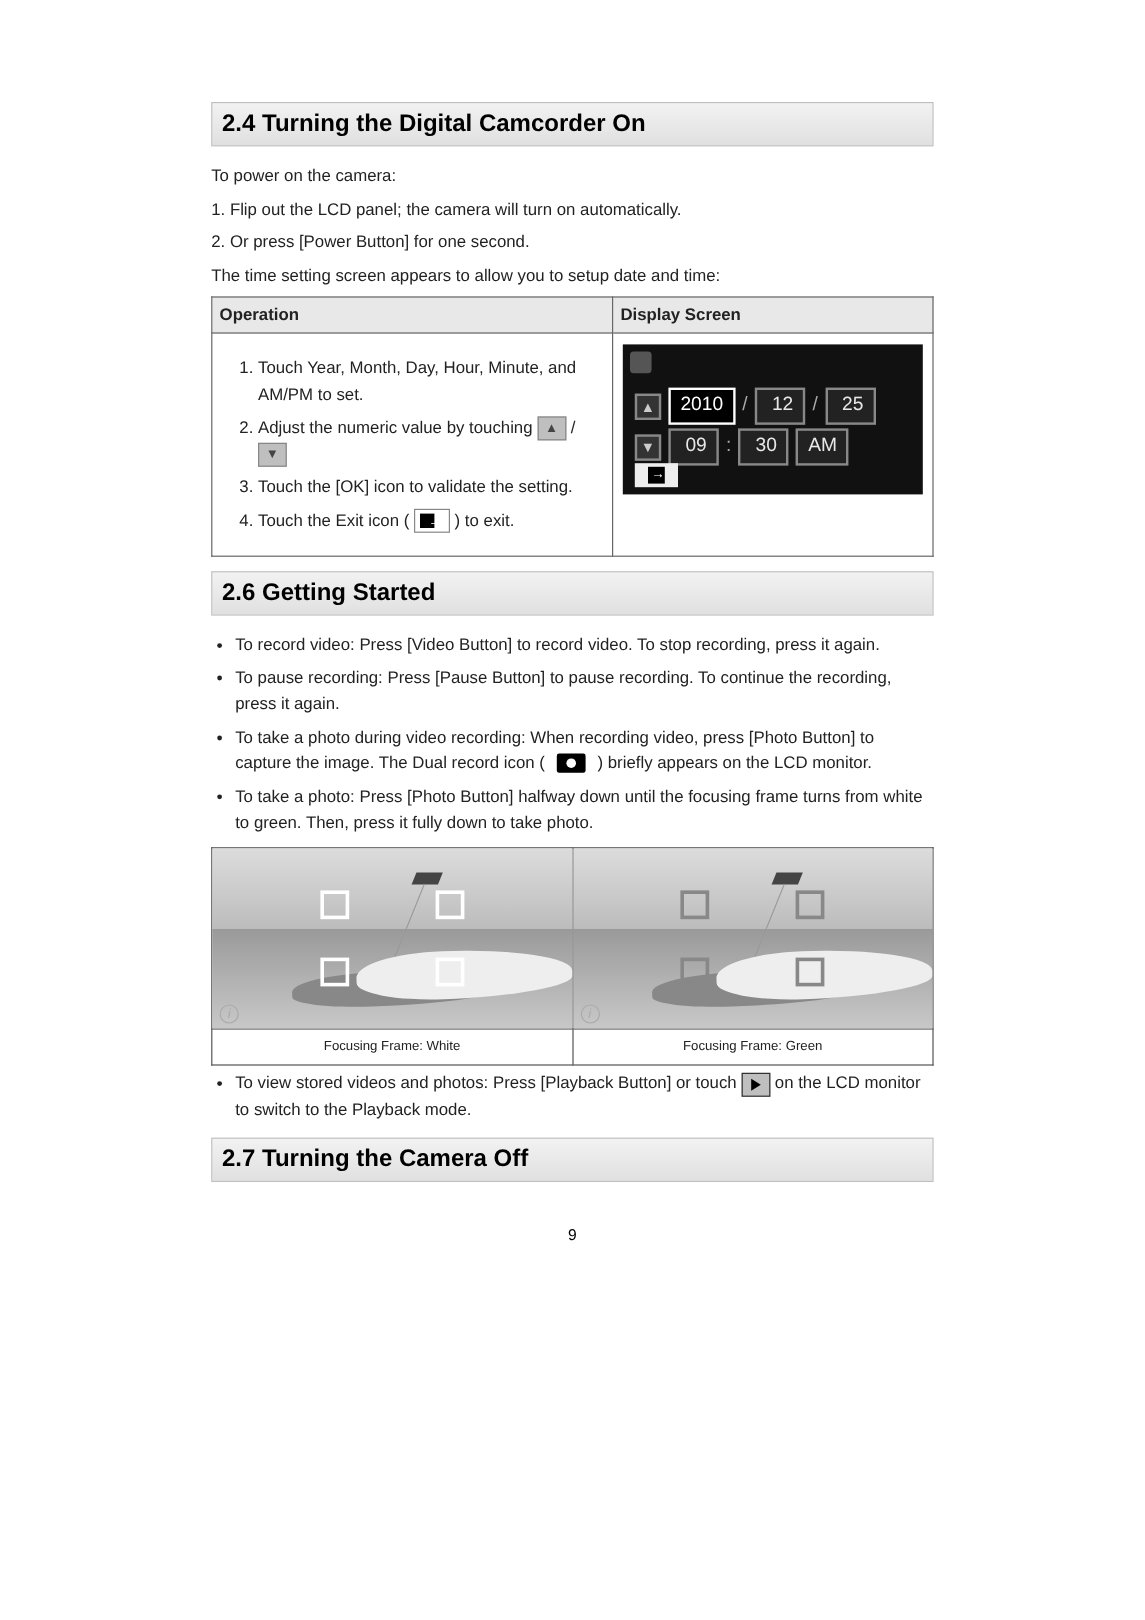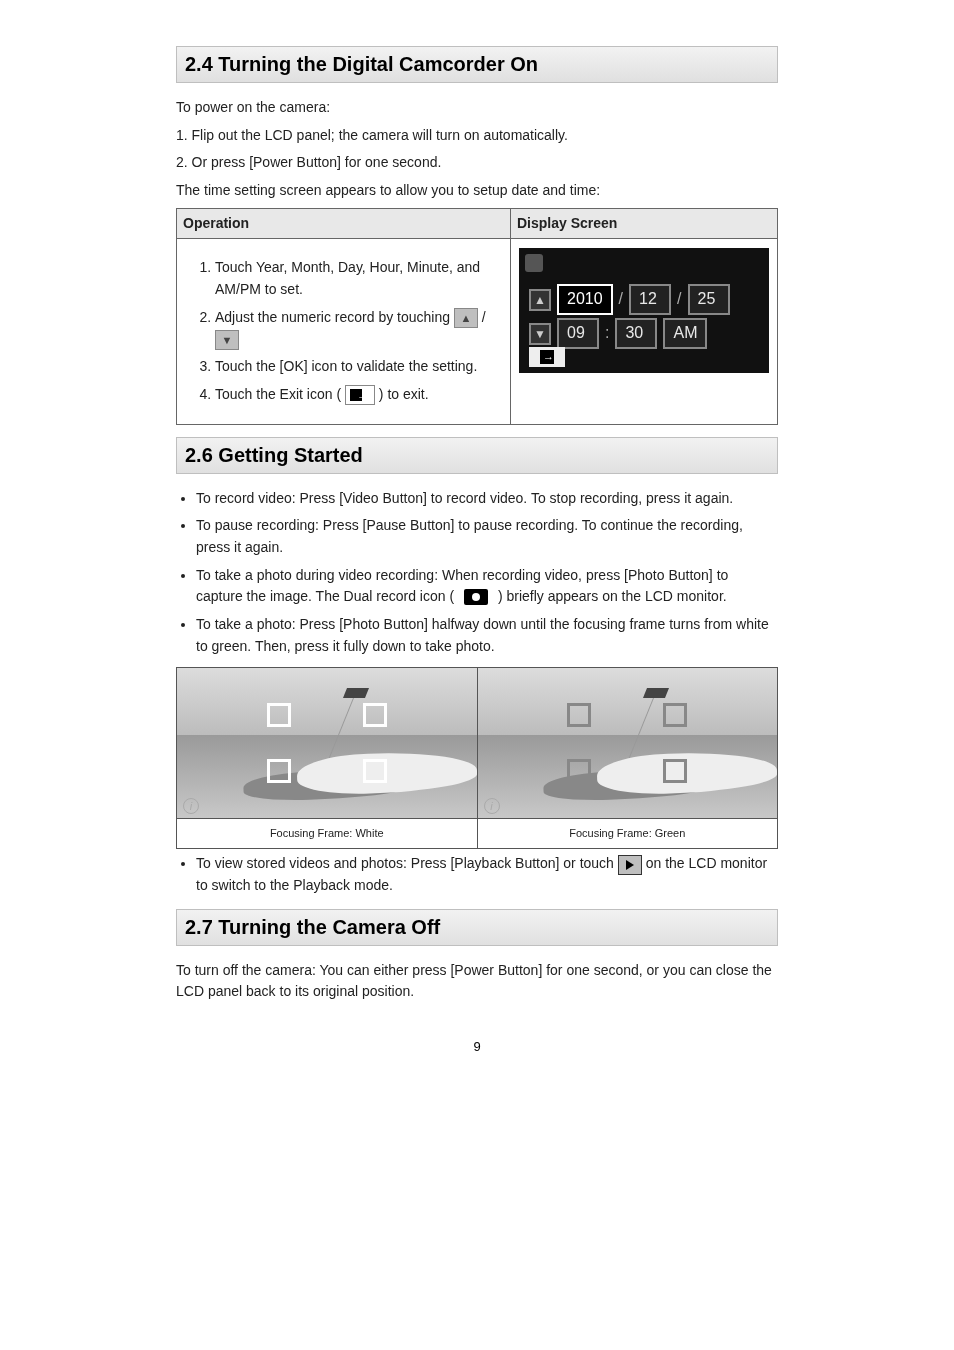--- a/index.html
+++ b/index.html
@@ -5,21 +5,21 @@
   body {
     margin: 0;
     padding: 0;
     background: #fff;
     font-family: Verdana, Arial, sans-serif;
     color: #000;
   }
   .page {
     width: 818px;
     margin: 0 auto;
-    padding: 34px 108px 30px 108px;
+    padding: 73px 108px 30px 108px;
     box-sizing: border-box;
   }
   .section-header {
     background: linear-gradient(#f2f2f2,#e0e0e0);
     border: 1px solid #bfbfbf;
     padding: 6px 8px;
     margin-top: 12px;
     margin-bottom: 14px;
   }
   .section-header h2 {
@@ -146,21 +146,21 @@
     left:10px;
     display:flex; align-items:center; gap:6px;
     color:#ccc;
   }
   .lcd .box{
     border:2px solid #888;
     color:#e8e8e8;
     font-size:16px;
     padding:1px 8px;
     min-width:22px;
-    text-align:left;
+    text-align:right;
     background:#222;
   }
   .lcd .box.sel{ border-color:#fff; color:#fff; background:#000;}
   .lcd .arrow{
     border:2px solid #888;
     width:18px; height:18px;
     display:flex; align-items:center; justify-content:center;
     color:#ccc; font-size:12px;
     background:#333;
   }
@@ -263,21 +263,21 @@
     <tbody>
         <tr>
       <th style="width:58%">Operation</th>
       <th>Display Screen</th>
     </tr>
     <tr>
       <td>
         <ol class="numlist">
           <li>Touch Year, Month, Day, Hour, Minute, and AM/PM to set.</li>
           <li>
-            <span>Adjust the numeric record by touching </span>
+            <span>Adjust the numeric value by touching </span>
             <span class="arrow-btn">▲</span>
             <span> / </span>
             <span class="arrow-btn">▼</span>
           </li>
           <li>Touch the [OK] icon to validate the setting.</li>
           <li>
             <span>Touch the Exit icon ( </span>
             <span class="exit-icon"></span>
             <span> ) to exit.</span>
           </li>
@@ -363,16 +363,15 @@
     <li>
       <span>To view stored videos and photos: Press [Playback Button] or touch </span>
       <span class="play-icon-btn"></span>
       <span> on the LCD monitor to switch to the Playback mode.</span>
     </li>
   </ul>
 
   <div class="section-header">
     <h2>2.7 Turning the Camera Off</h2>
   </div>
-  <p>To turn off the camera: You can either press [Power Button] for one second, or you can close the LCD panel back to its original position.</p>
 
   <div class="page-num">9</div>
 </div>
 
 </body></html>

